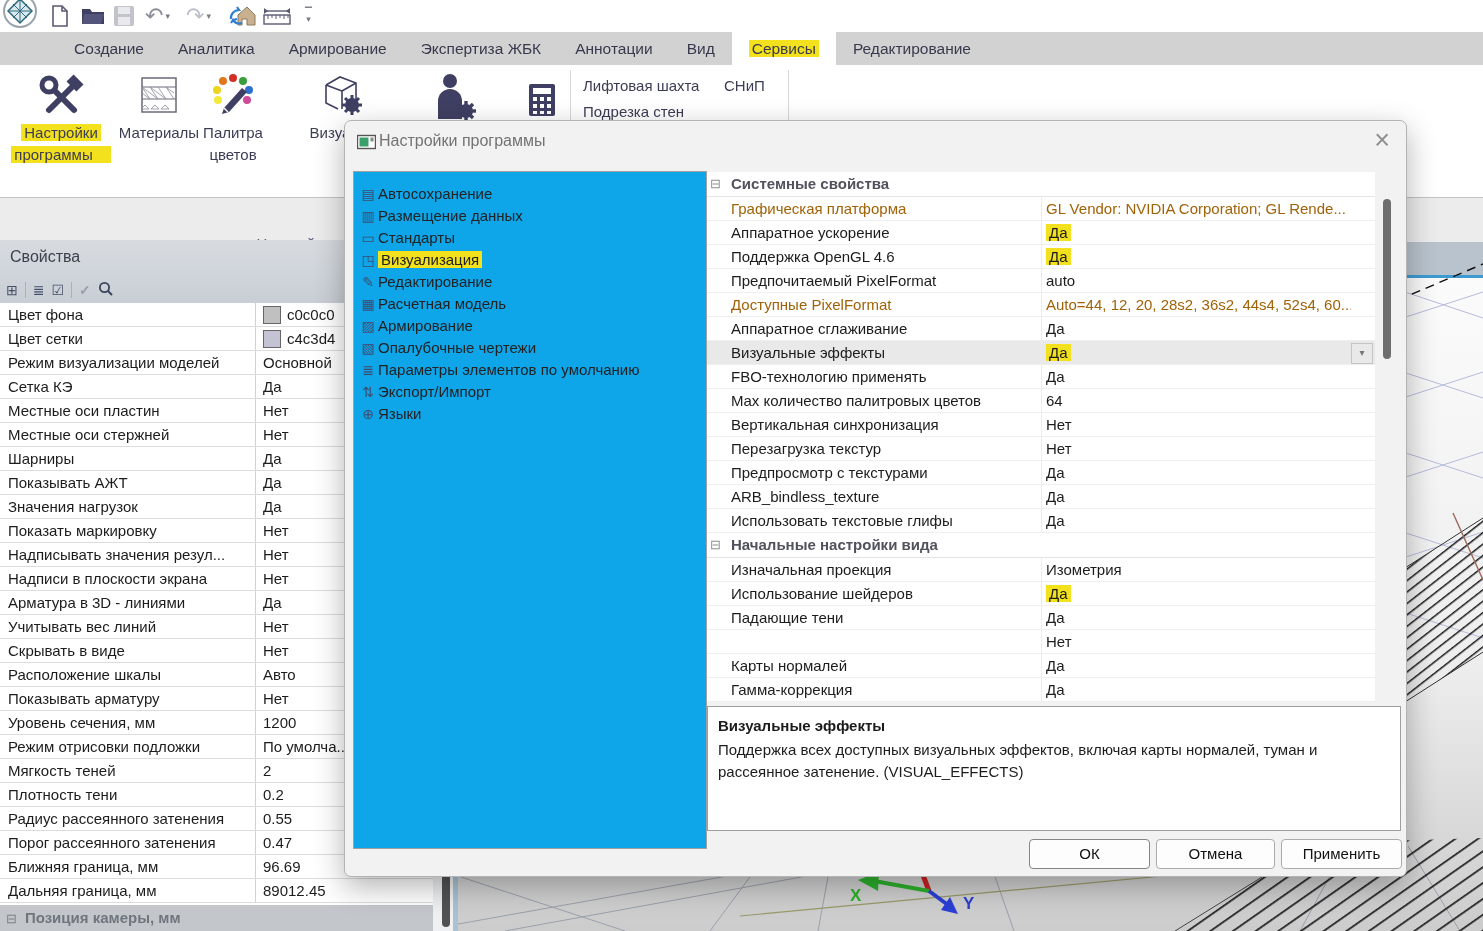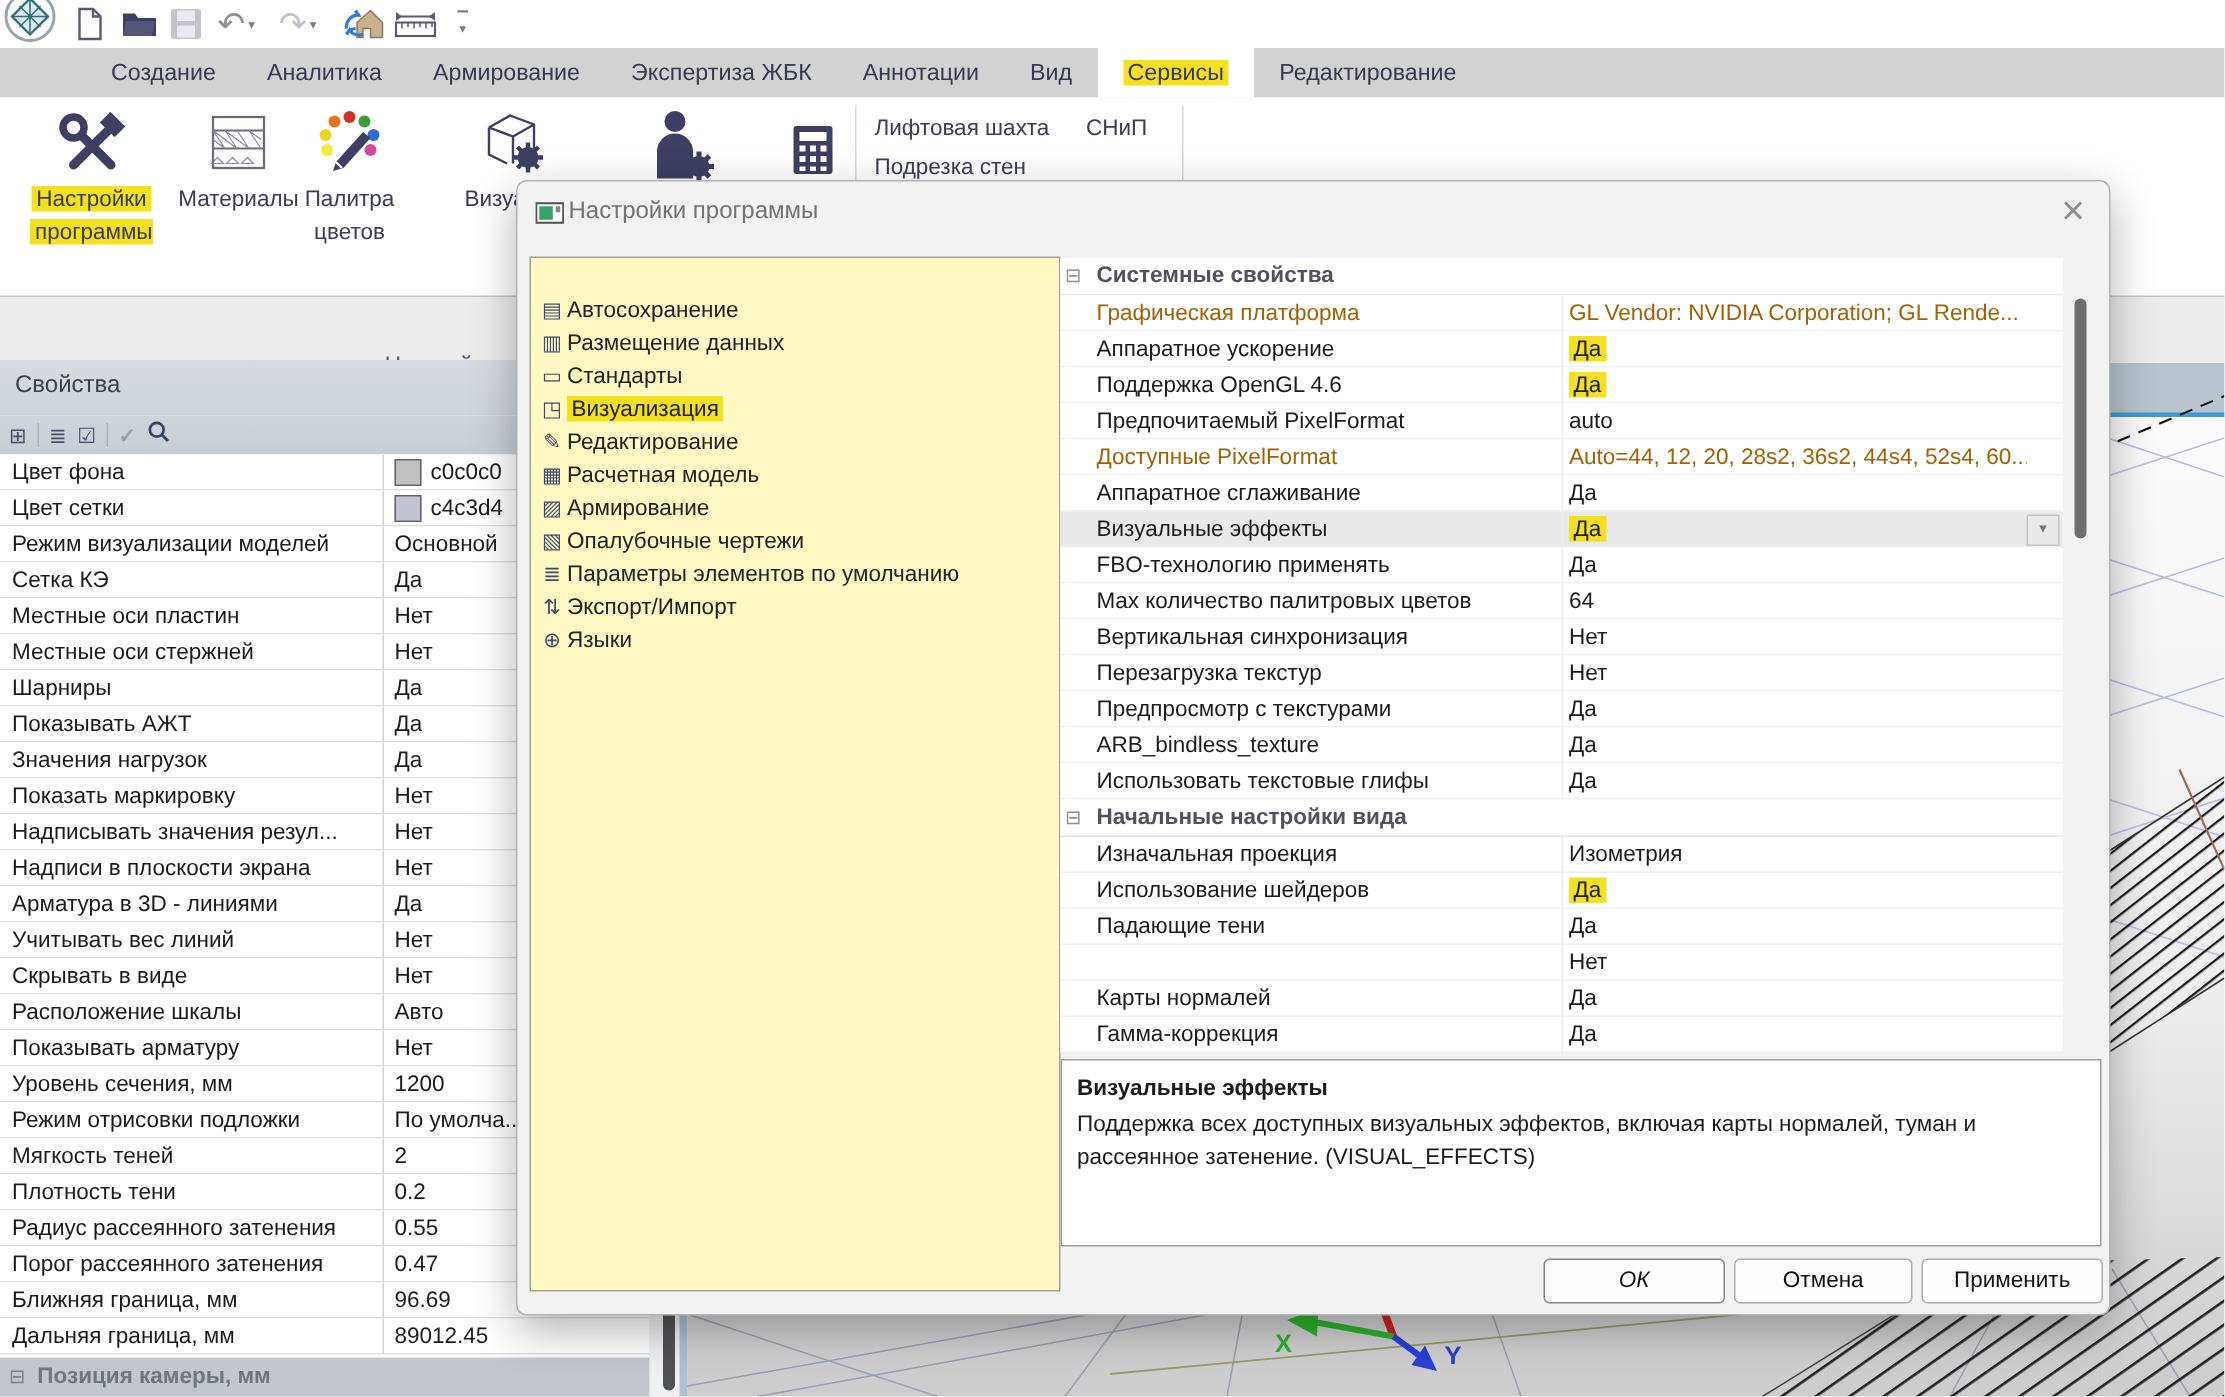--- a/index.html
+++ b/index.html
@@ -51,22 +51,22 @@
   #props-scroll .thumb{position:absolute;left:9px;top:4px;width:8px;height:683px;background:#525252;border-radius:4px;}
   #props-scroll .strip{position:absolute;left:20px;top:0;width:5px;height:691px;background:#a9c2d6;}
 
   
   #dlg{position:absolute;left:344px;top:120px;width:1061px;height:755px;background:#f2f2f2;
        border:1px solid #b3b3b3;border-radius:7px;box-shadow:0 10px 30px rgba(0,0,0,.30);z-index:10;}
   #dlg-title{position:absolute;left:34px;top:11px;font-size:16px;color:#737373;}
   #dlg-close{position:absolute;right:16px;top:4px;font-size:27px;color:#8f8f8f;line-height:30px;}
   #dlg-appicon{position:absolute;left:12px;top:13px;}
 
-  #tree{position:absolute;left:8px;top:50px;width:348px;height:665px;background:#fef9c3;border:1px solid #a0a0a0;
-        list-style:none;margin:0;padding:23px 0 0 4px;}
+  #tree{position:absolute;left:8px;top:50px;width:348px;height:665px;background:#0ea5e9;border:1px solid #a0a0a0;
+        list-style:none;margin:0;padding:11px 0 0 4px;}
   .titem{height:22px;line-height:22px;font-size:15px;color:#222;white-space:nowrap;overflow:hidden;}
   .ticon{display:inline-block;width:20px;color:#3e4a6e;font-size:14px;text-align:center;}
 
   #grid{position:absolute;left:362px;top:51px;width:668px;height:529px;background:#fff;}
   .ghead{height:24px;line-height:24px;position:relative;background:#fff;border-bottom:1px solid #e4e4e4;}
   .ghead .gt{position:absolute;left:24px;font-weight:bold;font-size:15px;color:#52525e;}
   .gbox{font-size:13px;color:#909090;}
   .ghead .gbox{position:absolute;left:3px;}
   .grow{height:23px;line-height:23px;border-bottom:1px solid #efefef;position:relative;font-size:15px;background:#fff;}
   .grow::before{content:"";position:absolute;left:334px;top:0;bottom:0;width:1px;background:#ececec;}
@@ -77,21 +77,21 @@
   .dd{position:absolute;right:2px;top:2px;width:20px;height:19px;background:#e9e9e9;border:1px solid #c4c4c4;
       font-size:10px;color:#777;text-align:center;line-height:18px;}
   #grid-scroll{position:absolute;left:1036px;top:51px;width:12px;height:529px;}
   #grid-scroll .thumb{position:absolute;left:2px;top:27px;width:8px;height:160px;background:#6e6e6e;border-radius:4px;}
 
   #desc{position:absolute;left:362px;top:585px;width:672px;height:107px;background:#fff;border:1px solid #9e9e9e;
         padding:8px 10px;font-size:15px;line-height:22px;}
   #desc b{display:block;margin-bottom:2px;}
   .dbtn{position:absolute;top:718px;height:28px;background:#fdfdfd;border:1px solid #ababab;border-radius:4px;
         font-size:15px;text-align:center;line-height:28px;color:#111;}
-  #btn-ok{left:684px;width:119px;border-color:#858585;font-style:italic;}
+  #btn-ok{left:684px;width:119px;border-color:#858585;}
   #btn-cancel{left:811px;width:117px;}
   #btn-apply{left:936px;width:119px;}
 </style>
 </head>
 <body>
 
 <div id="band-top"></div>
 <div id="band-blue"></div>
 <div id="vp-base"></div>
 <svg id="vp-svg">
@@ -221,21 +221,21 @@
       <svg width="46" height="46">
           <g stroke="#3f3f63" stroke-width="6" stroke-linecap="round">
         <line x1="11" y1="13" x2="36" y2="38"></line>
             <line x1="36" y1="13" x2="11" y2="38"></line>
           </g>
         <circle cx="11" cy="13" r="7" fill="#fff" stroke="#3f3f63" stroke-width="5"></circle>
         <rect x="30" y="6" width="14" height="10" fill="#3f3f63" transform="rotate(45 37 11)"></rect>
         </svg>
     </div>
     <div><span class="marker">Настройки</span></div>
-    <div><span class="marker" style="padding-right:0;">программы</span></div>
+    <div><span class="marker" style="padding-right:18px;">программы</span></div>
   </div>
 
   <div class="bigbtn" style="left:118px;top:3px;width:82px;">
     <div class="bigicon">
       <svg width="46" height="46">
           <rect x="6" y="6" width="34" height="34" fill="#fff" stroke="#6a6a7a" stroke-width="1.5"></rect>
         <line x1="6" y1="15" x2="40" y2="15" stroke="#6a6a7a" stroke-width="1.2"></line>
         <line x1="6" y1="27" x2="40" y2="27" stroke="#6a6a7a" stroke-width="1.2"></line>
         <path d="M6 15 l8 12 m0 -12 l8 12 m0 -12 l8 12 m0 -12 l8 12 M14 27 l-8 -6 m16 6 l-16 -12 m24 12 l-16 -12 m16 0 l8 6" stroke="#8a8a9a" stroke-width=".8"></path>
         <path d="M9 33 l4 4 h-8 z M19 33 l4 4 h-8 z M29 33 l4 4 h-8 z" fill="none" stroke="#8a8a9a" stroke-width=".8"></path>

